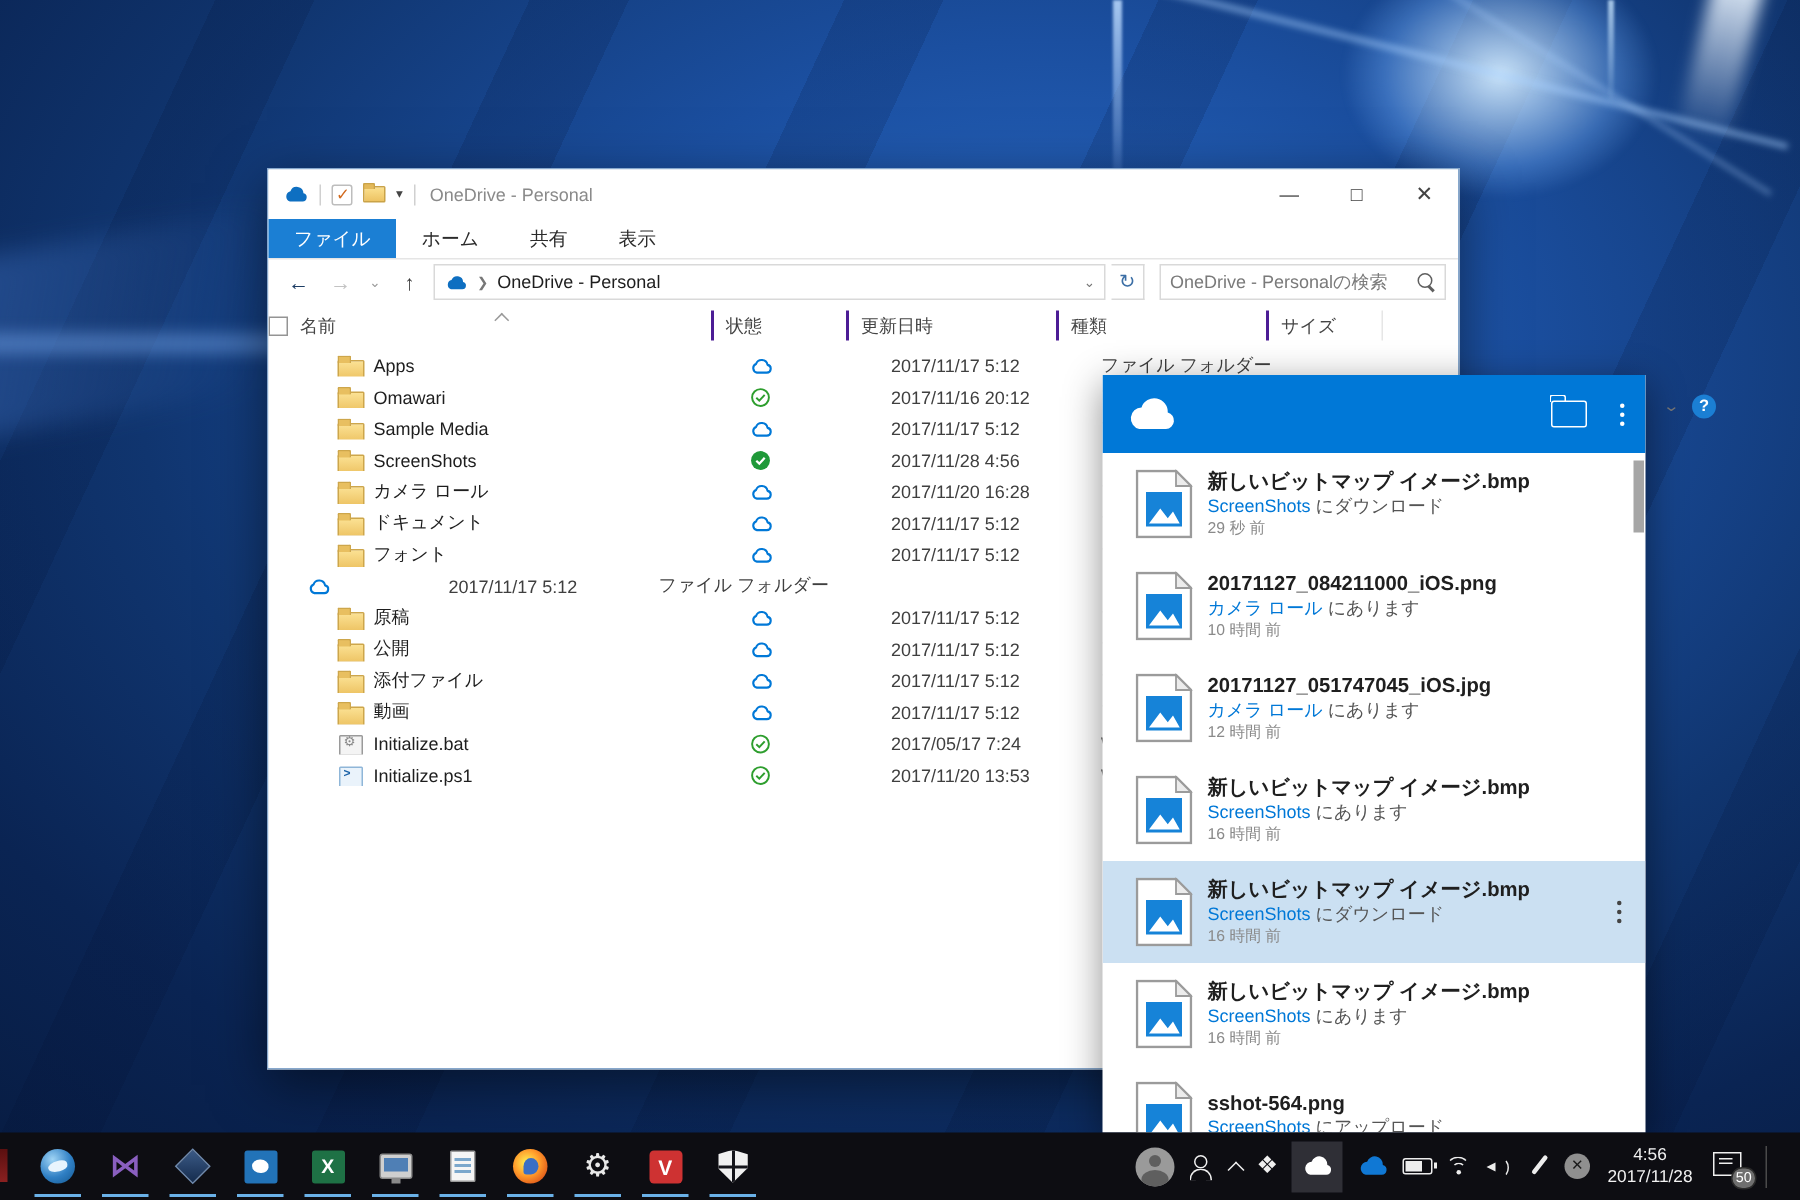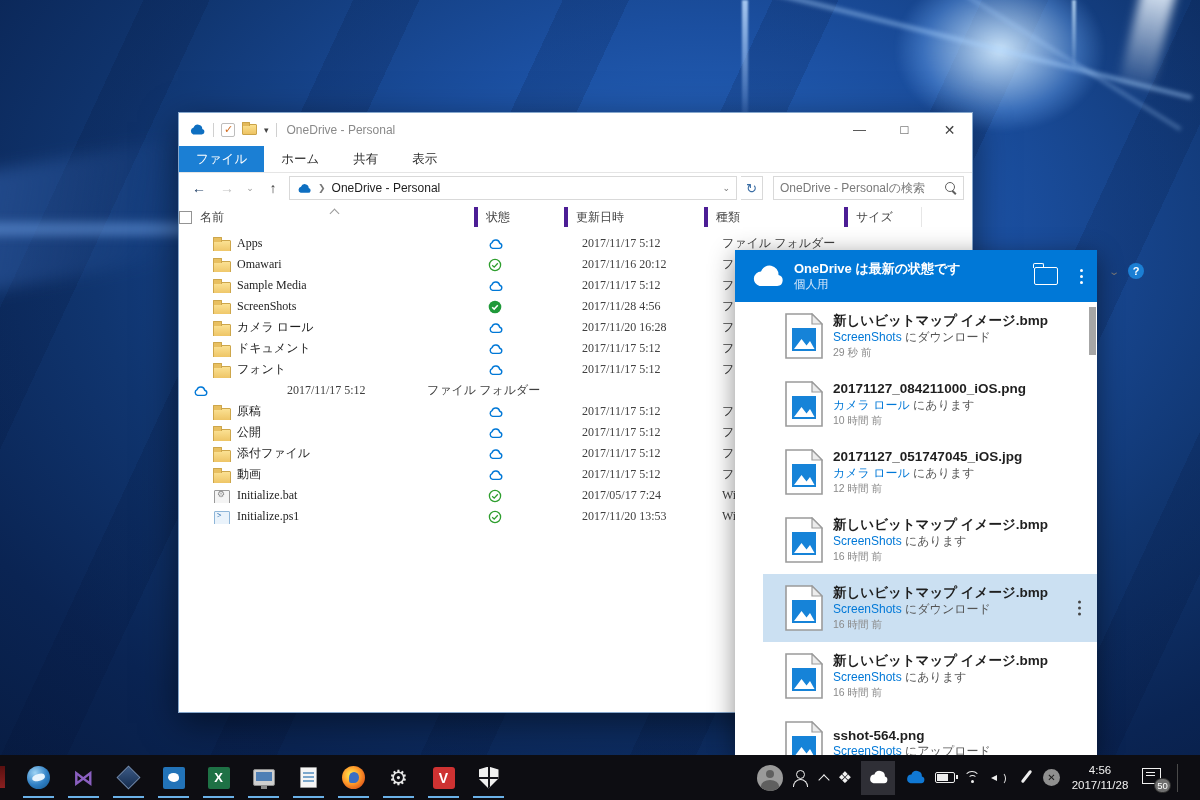--- a/index.html
+++ b/index.html
@@ -60,28 +60,28 @@
   .search-box { margin-left:6px; flex:1; height:24px; border:1px solid #d9d9d9; display:flex; align-items:center; padding:0 6px; }
   .search-box input { border:none; outline:none; flex:1; font-size:12px; color:#444; font-family:inherit; background:transparent; }
   .search-box input::placeholder { color:#7a7a7a; opacity:1; }
   .mag-icon { width:12px; height:12px; position:relative; flex:0 0 auto; }
   .mag-icon::before { content:""; position:absolute; left:0; top:0; width:8px; height:8px; border:1.5px solid #5f5f5f; border-radius:50%; }
   .mag-icon::after { content:""; position:absolute; left:8px; top:8px; width:5px; height:1.5px; background:#5f5f5f; transform:rotate(45deg); transform-origin:0 0; }
 
   .list-area { flex:1; position:relative; overflow:hidden; background:#fff; }
   .hdr-row { height:28px; display:flex; align-items:center; font-size:12px; color:#454545; position:relative; }
   .hdr-name { flex:0 0 295px; display:flex; align-items:center; gap:8px; padding-left:0; position:relative; }
-  .hdr-cell { padding-left:8px; border-left:4px solid #4c1d95; height:20px; display:flex; align-items:center; }
+  .hdr-cell { padding-left:8px; border-left:2px solid #4c1d95; height:20px; display:flex; align-items:center; }
   .hdr-status { flex:0 0 90px; } .hdr-mod { flex:0 0 140px; } .hdr-type { flex:0 0 140px; } .hdr-size { flex:0 0 77px; }
   .hdr-end { width:1px; height:20px; background:#e6e6e6; }
   .hdr-checkbox { width:13px; height:13px; border:1px solid #949494; background:#fff; }
   .sort-chevron { position:absolute; left:152px; top:-2px; width:8px; height:8px; }
   .sort-chevron::before { content:""; position:absolute; left:0; top:3px; width:6px; height:6px; border-left:1px solid #9a9a9a; border-top:1px solid #9a9a9a; transform:rotate(45deg); }
 
-  .rows { position:absolute; left:0; right:0; top:30px;font-family:Liberation Serif, serif; }
+  .rows { position:absolute; left:12px; right:0; top:30px; }
   .frow { height:21px; display:flex; align-items:center; font-size:12px; color:#1e1e1e; }
   .frow-name { flex:0 0 295px; display:flex; align-items:center; gap:7px; padding-left:34px; overflow:hidden; white-space:nowrap; }
   .frow-status { flex:0 0 90px; padding-left:14px; }
   .frow-mod { flex:0 0 140px; padding-left:8px; color:#3f3f3f;margin-left:10px; }
   .frow-type { flex:0 0 140px; padding-left:8px; color:#3f3f3f; overflow:hidden; white-space:nowrap; }
   .frow-size { flex:0 0 77px; }
 
   .file-icon { width:17px; height:14px; position:relative; flex:0 0 auto; }
   .file-icon[data-kind="folder"]::before { content:""; position:absolute; left:0; top:3px; width:16px; height:11px; background:linear-gradient(#fbe193,#eec566); border:1px solid #cda64b; border-radius:1px; }
   .file-icon[data-kind="folder"]::after { content:""; position:absolute; left:0; top:0; width:7px; height:4px; background:#e8bf60; border:1px solid #cda64b; border-bottom:none; border-radius:1px 1px 0 0; }
@@ -107,21 +107,21 @@
   .fly-title { font-size:13px; font-weight:bold; }
   .fly-sub { font-size:11.5px; color:#d7e9fb; }
   .fly-actions { margin-left:auto; display:flex; align-items:center; gap:22px; }
   .fly-folder { width:24px; height:18px; border:1.6px solid #fff; border-radius:2px; position:relative; }
   .fly-folder::before { content:""; position:absolute; left:-1.6px; top:-5px; width:9px; height:4px; border:1.6px solid #fff; border-bottom:none; border-radius:2px 2px 0 0; }
   .dots-v { display:flex; flex-direction:column; gap:3px; }
   .dots-v i { width:3px; height:3px; background:currentColor; border-radius:50%; display:block; }
   .fly-actions .dots-v { color:#fff; }
 
   .fly-list { flex:1; position:relative; overflow:hidden; }
-  .fly-item { height:68px; display:flex; align-items:center; padding:0 20px 0 22px; position:relative;margin-left:28px; }
+  .fly-item { height:68px; display:flex; align-items:center; padding:0 20px 0 22px; position:relative; }
   .fly-item[data-selected="true"] { background:#cbe0f2; }
   .fly-icon { flex:0 0 auto; margin-right:10px; }
   .fly-text { flex:1; min-width:0; line-height:1.3; }
   .fly-name { font-size:13.5px; font-weight:bold; color:#1f1f1f; white-space:nowrap; overflow:hidden; }
   .fly-loc { font-size:12px; white-space:nowrap; overflow:hidden; }
   .fly-loc .loc-link { color:#0078d7; }
   .fly-loc .loc-rest { color:#555; }
   .fly-time { font-size:10.5px; color:#8a8a8a; margin-top:1px; }
   .fly-item .item-dots { display:none; color:#444; position:absolute; right:16px; top:50%; transform:translateY(-50%); }
   .fly-item[data-selected="true"] .item-dots { display:flex; }
@@ -510,24 +510,20 @@
       </div>
   </div>
 
 </div>
 
 <div class="flyout">
   <div class="fly-head">
     <svg class="fly-cloud" viewBox="0 0 36 25">
         <path d="M10.5 22h17.8a5.6 5.6 0 0 0 1.2-11A9 9 0 0 0 12 7.6 7.3 7.3 0 0 0 10.5 22Z" fill="#fff"></path>
       </svg>
-    <div class="fly-titles">
-      <div class="fly-title">OneDrive は最新の状態です</div>
-      <div class="fly-sub">個人用</div>
-    </div>
     <div class="fly-actions">
       <span class="fly-folder"></span>
       <span class="dots-v">
           <i></i>
           <i></i>
           <i></i>
         </span>
     </div>
   </div>
   <div class="fly-list">

